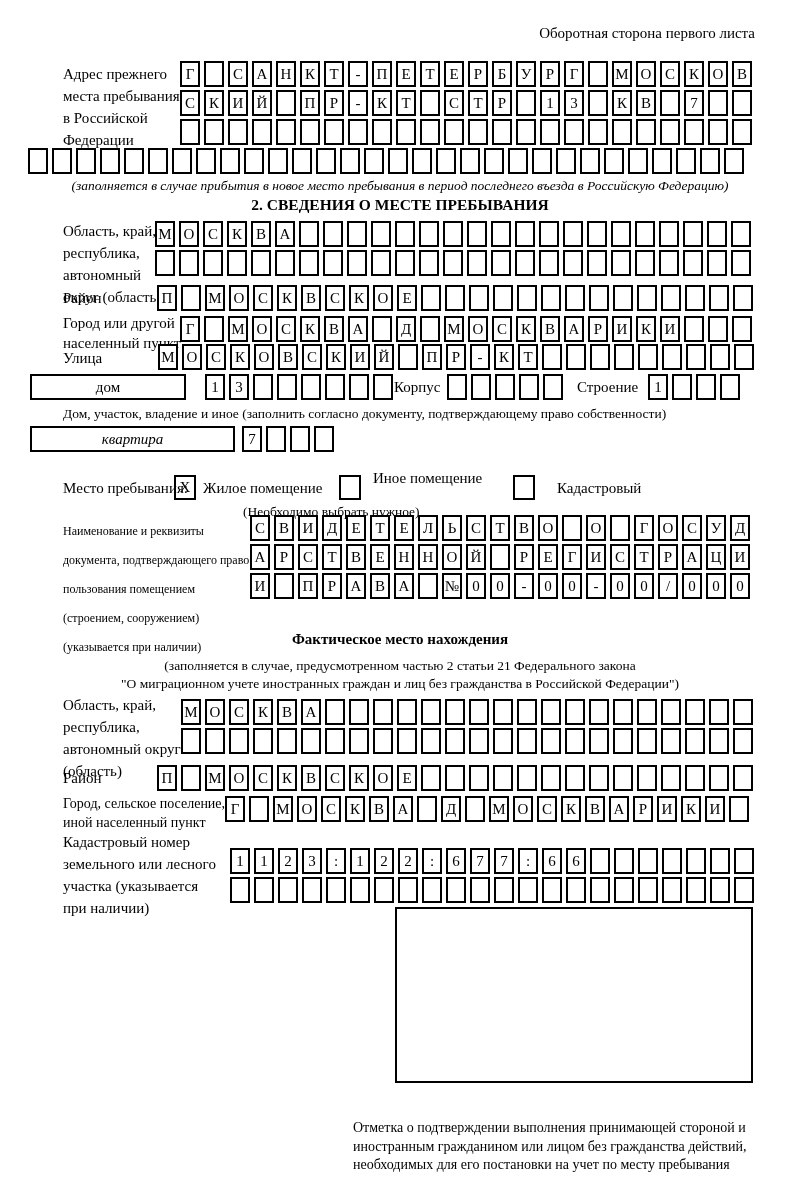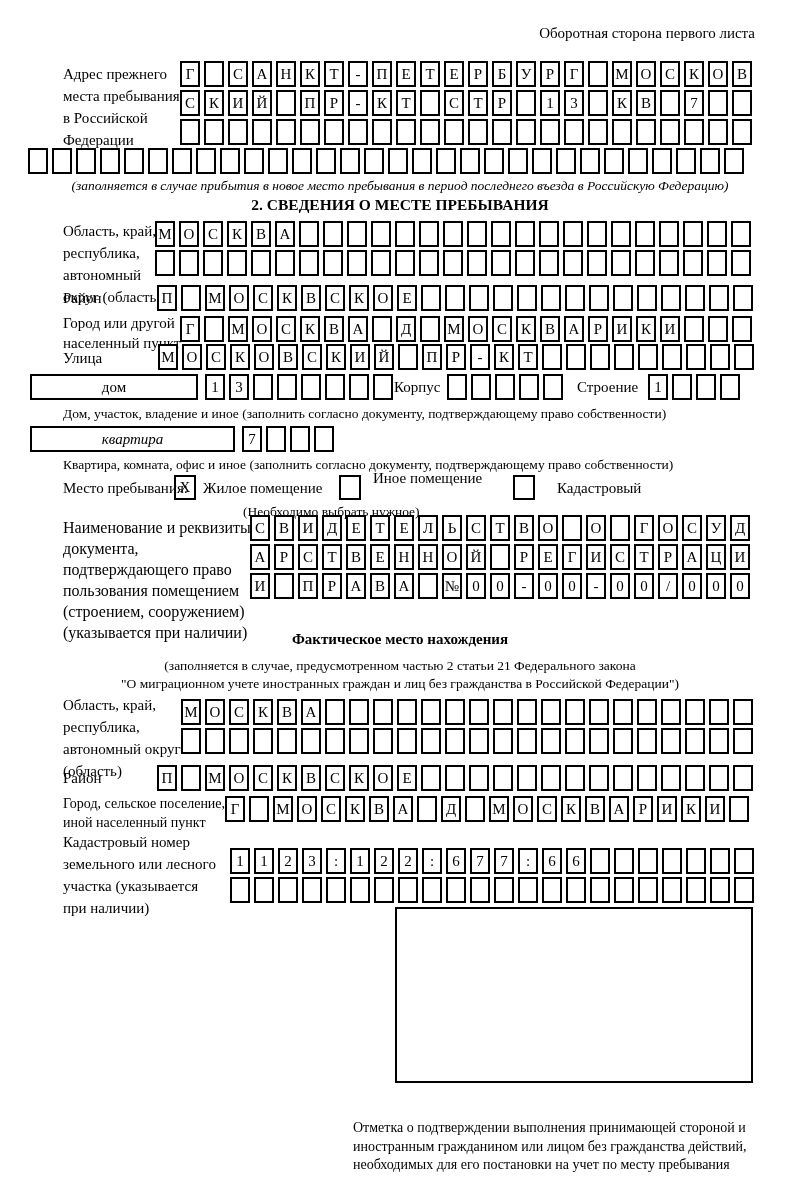--- a/index.html
+++ b/index.html
@@ -289,21 +289,21 @@
       <span class="cell"></span>
       <span class="cell"></span>
       <span class="cell"></span>
       <span class="cell"></span>
       <span class="cell"></span>
       <span class="cell"></span>
       <span class="cell"></span>
       <span class="cell"></span>
     </div>
 
-  <div class="abs bar" style="left:30px; top:374px; width:168px;">дом</div>
+  <div class="abs bar" style="left:30px; top:374px; width:156px;">дом</div>
   <div class="abs cells" style="left:205px; top:374px;">
       <span class="cell">1</span>
       <span class="cell">3</span>
       <span class="cell"></span>
       <span class="cell"></span>
       <span class="cell"></span>
       <span class="cell"></span>
       <span class="cell"></span>
       <span class="cell"></span>
     </div>
@@ -324,32 +324,31 @@
     </div>
   <div class="abs note" style="left:63px; top:405px;">Дом, участок, владение и иное (заполнить согласно документу, подтверждающему право собственности)</div>
 
   <div class="abs bar" style="left:30px; top:426px; width:205px;font-style:italic;">квартира</div>
   <div class="abs cells" style="left:242px; top:426px;">
       <span class="cell">7</span>
       <span class="cell"></span>
       <span class="cell"></span>
       <span class="cell"></span>
     </div>
-  <div class="abs note" style="left:63px; top:456px;">Квартира, комната, офис и иное (заполнить согласно документу, подтверждающему право собственности)</div>
 
   <div class="abs lbl" style="left:63px; top:477px;">Место пребывания:</div>
   <div class="abs cb" style="left:174px; top:475px;">X</div>
   <div class="abs lbl" style="left:203px; top:477px;">Жилое помещение</div>
   <div class="abs cb" style="left:339px; top:475px;"></div>
   <div class="abs lbl" style="left:373px; top:467px;">Иное помещение</div>
   <div class="abs cb" style="left:513px; top:475px;"></div>
   <div class="abs lbl" style="left:557px; top:477px;">Кадастровый</div>
   <div class="abs note" style="left:243px; top:503px;">(Необходимо выбрать нужное)</div>
 
-  <div class="abs" style="left:63px; top:517px; width:192px; font-size:16px; line-height:21px;">Наименование и реквизиты документа, подтверждающего право пользования помещением (строением, сооружением) (указывается при наличии)</div>
+  <div class="abs" style="left:63px; top:517px; width:192px; font-size:12px; line-height:29px;">Наименование и реквизиты документа, подтверждающего право пользования помещением (строением, сооружением) (указывается при наличии)</div>
   <div class="abs cells" style="left:250px; top:515px;">
       <span class="cell">С</span>
       <span class="cell">В</span>
       <span class="cell">И</span>
       <span class="cell">Д</span>
       <span class="cell">Е</span>
       <span class="cell">Т</span>
       <span class="cell">Е</span>
       <span class="cell">Л</span>
       <span class="cell">Ь</span>

